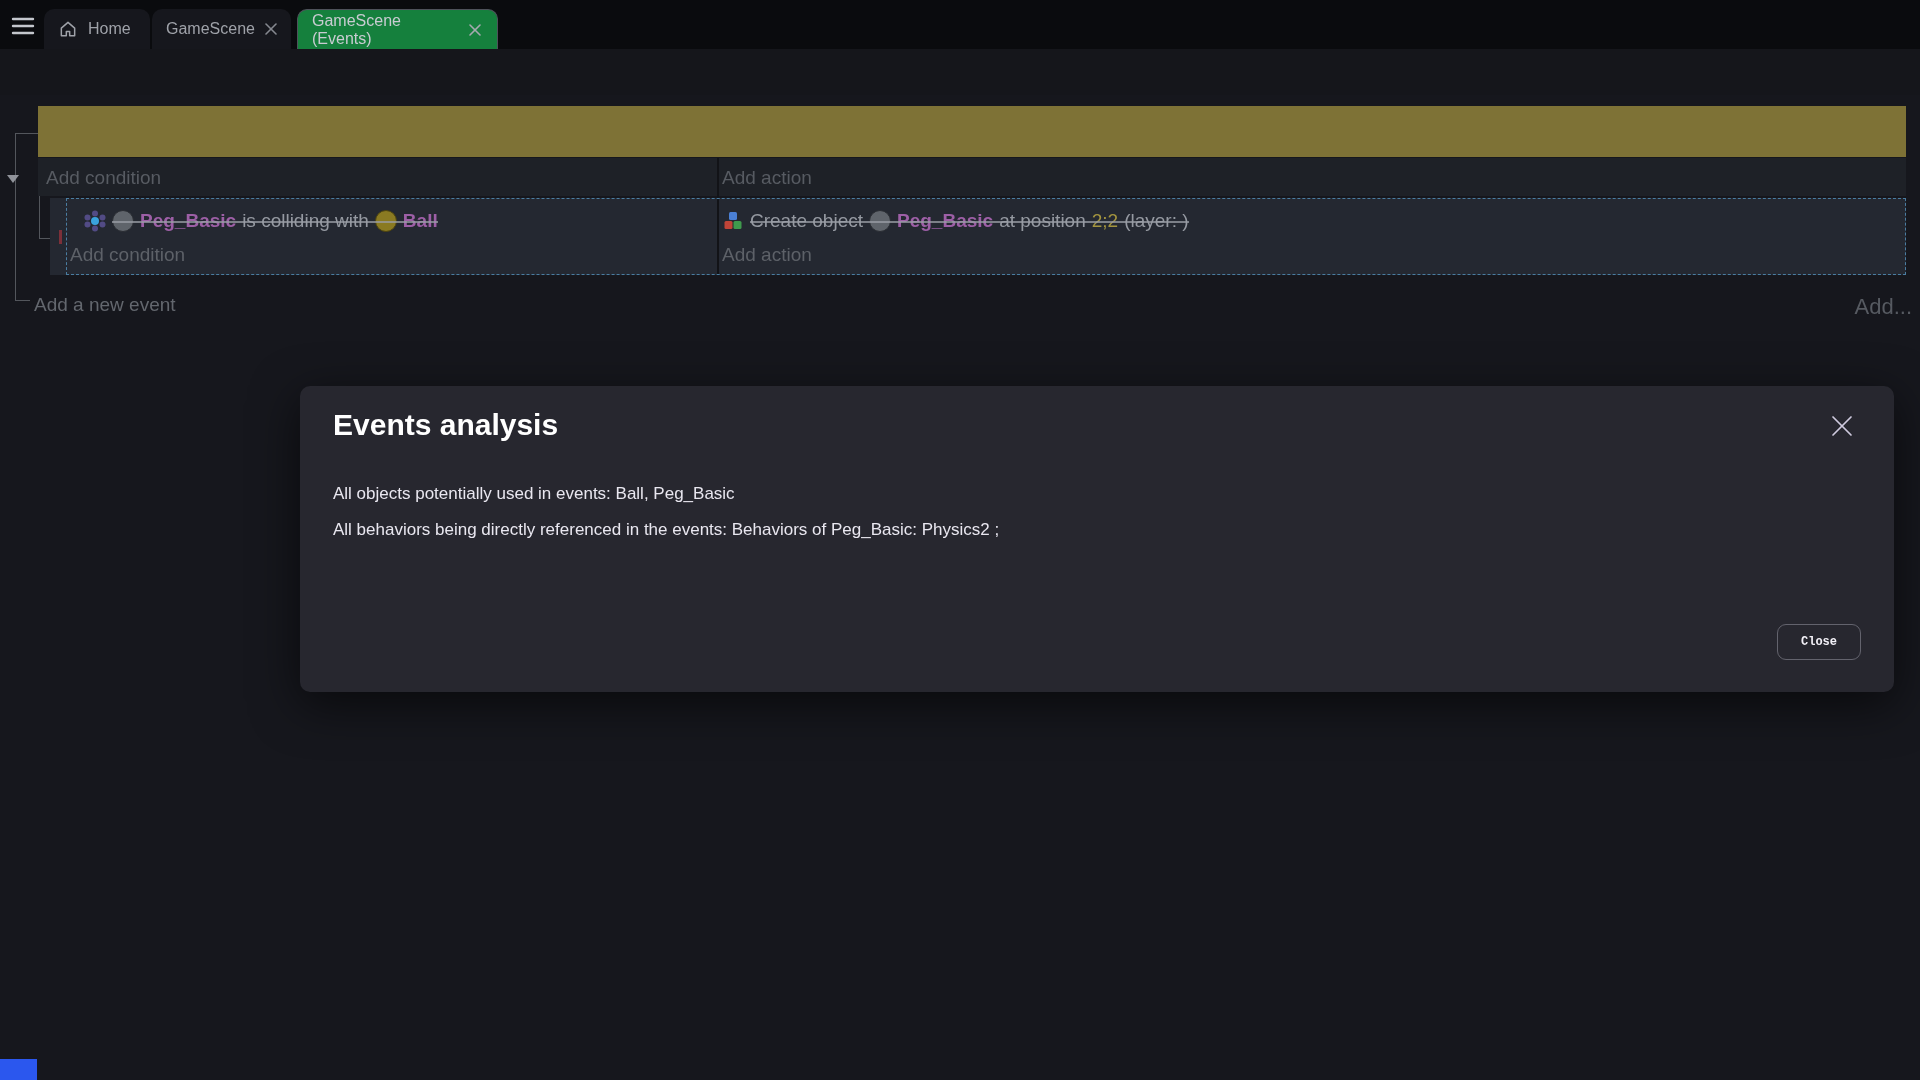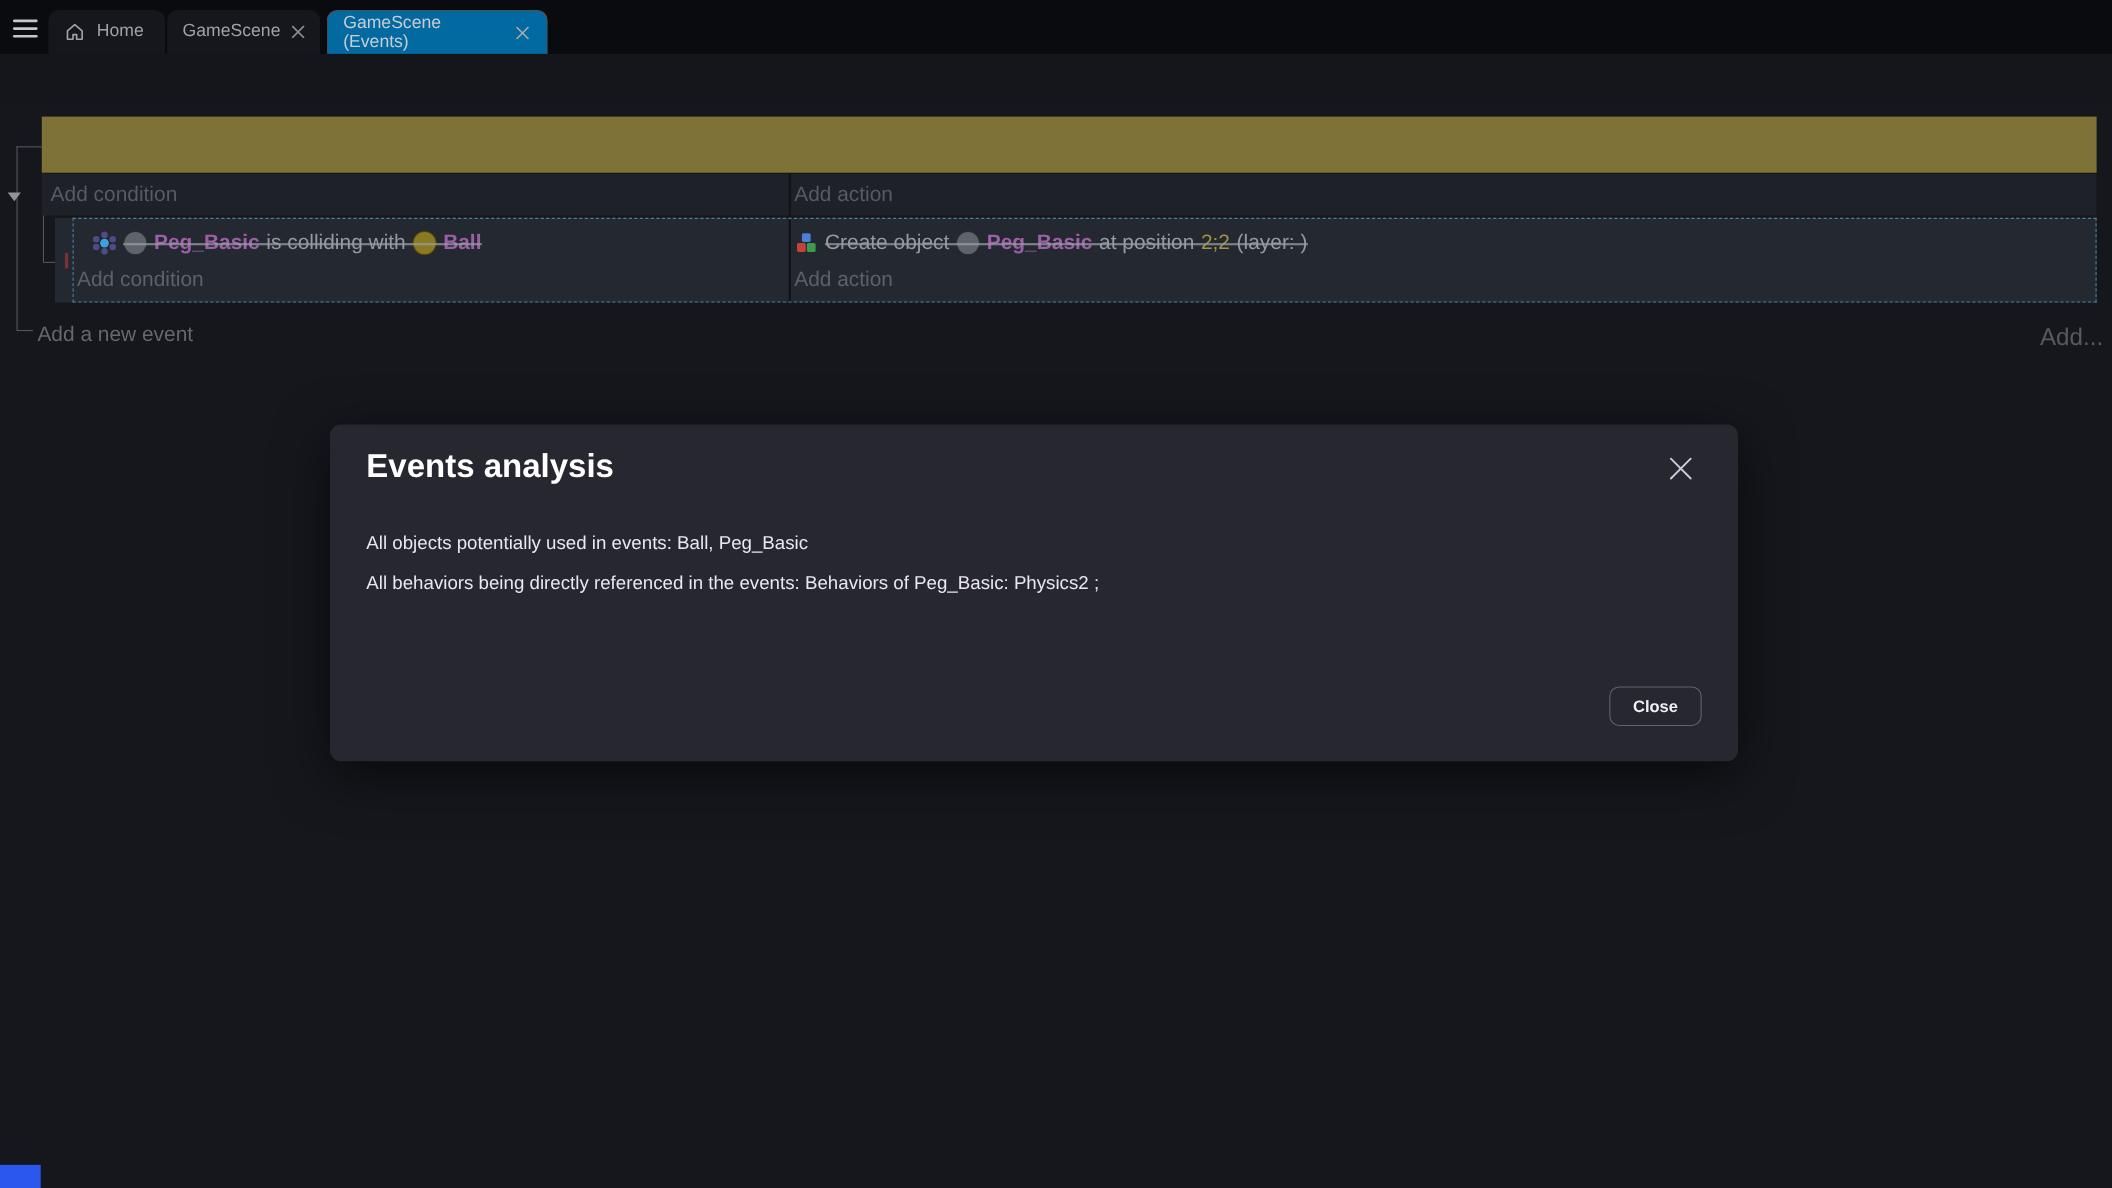--- a/index.html
+++ b/index.html
@@ -16,21 +16,21 @@
   
   .tabbar { position:absolute; left:0; top:0; width:1920px; height:49px; background:#0a0b0e; }
   .hamburger { position:absolute; left:11px; top:14px; width:28px; height:24px; background:none; border:none; cursor:pointer; }
   .tab {
     position:absolute; top:9px; height:40px;
     background:#16171d; border-radius:10px 10px 0 0;
     display:flex; align-items:center; gap:10px;
     padding:0 14px; font-size:16px; color:#9fa2a9; cursor:pointer;
   }
   .tab.active {
-    background:#0369a1; height:41px;
+    background:#15803d; height:41px;
     border:1px solid #4e515a; border-bottom:none;
     color:#c9ccd2;
   }
   .tabx { display:flex; align-items:center; justify-content:center; width:18px; height:18px; cursor:pointer; }
 
   
   .toolbar { position:absolute; left:0; top:49px; width:1920px; height:46px; background:#15161b; }
   .iconbtn { position:absolute; top:60px; width:36px; height:36px; background:none; border:none;
              display:flex; align-items:center; justify-content:center; cursor:pointer; color:#84878e; }
   .tb-divider { position:absolute; top:63px; width:1px; height:30px; background:#2f3239; }
@@ -71,30 +71,30 @@
   .add-link { position:absolute; top:149px; font-size:19px; color:#5d6168; cursor:pointer; }
   .tree-line { position:absolute; background:#53565c; }
   .collapse-caret { position:absolute; left:7px; top:80px; width:0; height:0;
                     border-left:6px solid transparent; border-right:6px solid transparent;
                     border-top:8px solid #90939a; cursor:pointer; }
   .drag-mark { position:absolute; left:59px; top:135px; width:3px; height:14px; background:#7c3039; }
   .add-event-label { position:absolute; left:34px; top:199px; font-size:19px; color:#63676e; cursor:pointer;text-align:right; }
   .add-more-label { position:absolute; right:8px; top:199px; font-size:22px; color:#565a61; cursor:pointer; }
 
   
-  .modal { position:absolute; left:300px; top:386px; width:1280px; height:306px;
+  .modal { position:absolute; left:300px; top:386px; width:1594px; height:306px;
            background:#27272f; border-radius:10px; box-shadow:0 12px 48px rgba(0,0,0,.6); }
   .modal-title { position:absolute; left:33px; top:22px; font-size:30px; font-weight:bold; color:#ffffff; }
   .modal-close { position:absolute; right:38px; top:26px; width:28px; height:28px; background:none; border:none;
                  display:flex; align-items:center; justify-content:center; cursor:pointer; color:#cfcade; }
   .modal-body { position:absolute; left:33px; top:97px; display:flex; flex-direction:column; gap:15px;
                 font-size:17px; line-height:21px; color:#e9e7f0; }
   .modal-close-btn { position:absolute; right:33px; bottom:32px; width:84px; height:36px;
                      background:transparent; border:1px solid #63636d; border-radius:9px;
-                     color:#f2f0f7; font-size:15px; font-weight:bold; font-family:Liberation Sans, sans-serif;
+                     color:#f2f0f7; font-size:12px; font-weight:bold; font-family:Liberation Mono, monospace;
                      cursor:pointer;margin-left:12px; }
 
   .blue-corner { position:absolute; left:0; top:1059px; width:37px; height:21px; background:#2b57ee; }
 </style>
 </head>
 <body>
 
 <div class="tabbar">
   <button class="hamburger">
     <span>

